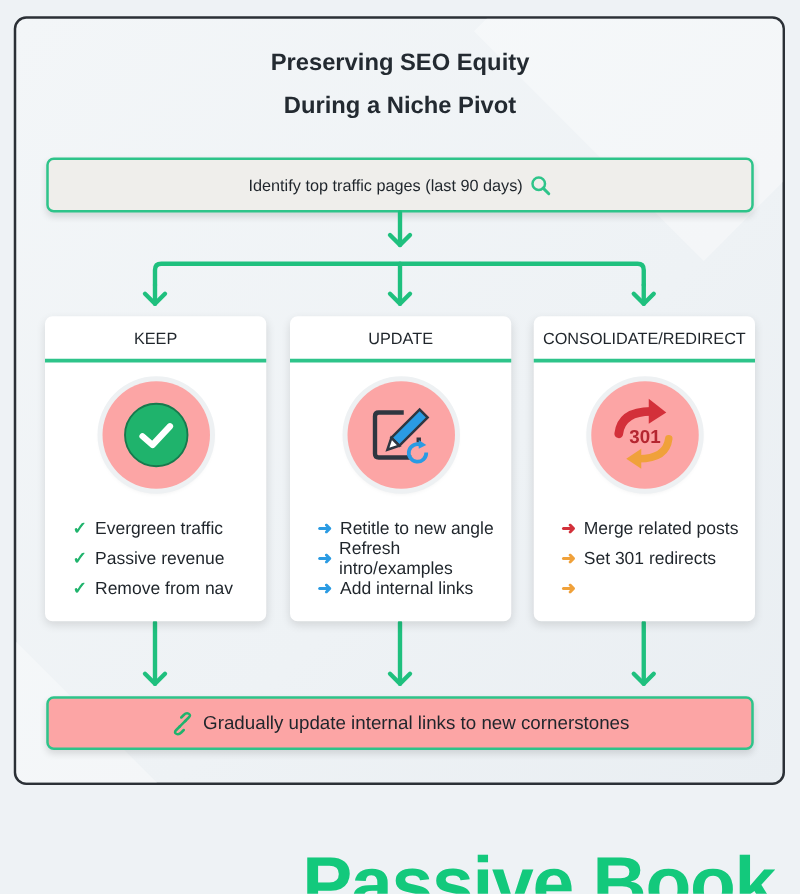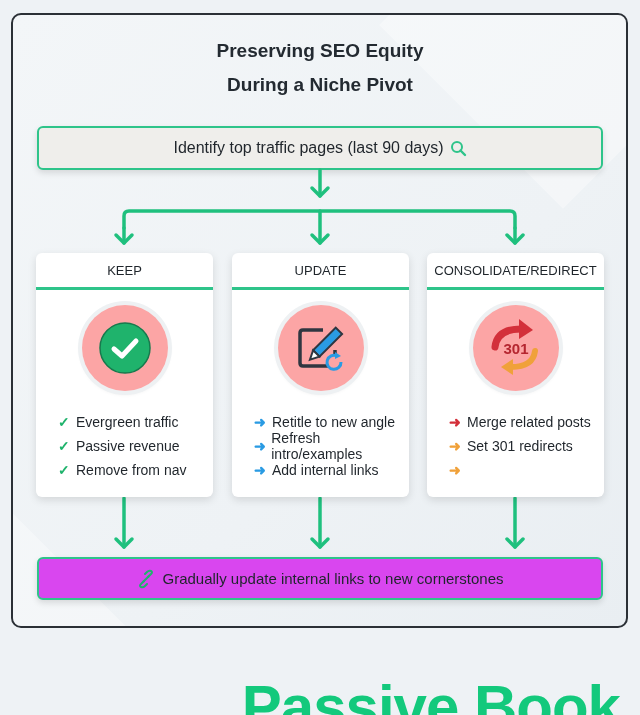--- a/index.html
+++ b/index.html
@@ -1,29 +1,29 @@
 <!DOCTYPE html>
 <html><head>
 <meta charset="utf-8">
 <style>
   html,body{margin:0;padding:0;}
   body{width:640px;height:715px;background:#eef2f5;font-family:"Liberation Sans",sans-serif;position:relative;overflow:hidden;}
   .frame{position:absolute;left:11px;top:13px;width:617px;height:615px;border:2px solid #2b3036;border-radius:10px;background:linear-gradient(135deg,#f3f6f8 0%,#eef2f5 60%,#e9eef2 100%);box-sizing:border-box;overflow:hidden;}
   .deco{position:absolute;background:rgba(255,255,255,0.35);transform:rotate(45deg);}
   .title{position:absolute;left:0;top:34px;width:100%;text-align:center;font-weight:bold;font-size:19px;line-height:34px;color:#232a31;}
-  .topbox{position:absolute;left:37px;top:126px;width:566px;height:44px;border:2px solid #2ec48a;border-radius:6px;background:#efeeeb;box-sizing:border-box;display:flex;align-items:center;justify-content:center;font-size:16px;color:#1f252b;box-shadow:0 3px 6px rgba(0,0,0,0.12);}
+  .topbox{position:absolute;left:37px;top:126px;width:566px;height:44px;border:2px solid #2ec48a;border-radius:6px;background:#efeeeb;box-sizing:border-box;display:flex;align-items:center;justify-content:center;font-size:13px;color:#1f252b;box-shadow:0 3px 6px rgba(0,0,0,0.12);}
   .topbox svg{margin-left:6px;}
   svg.connectors{position:absolute;left:0;top:0;}
   .card{position:absolute;top:253px;width:177px;height:244px;background:#fff;border-radius:6px;box-shadow:0 3px 8px rgba(0,0,0,0.12);}
   .card-head{height:34px;display:flex;align-items:center;justify-content:center;font-weight:normal;font-size:13px;color:#1f252b;border-bottom:3px solid #2ec48a;}
   .icon-circle{position:absolute;left:50%;top:52px;width:86px;height:86px;margin-left:-43px;border-radius:50%;background:#fca5a5;box-shadow:0 0 0 4px #eef1f3,0 2px 5px rgba(0,0,0,0.15);display:flex;align-items:center;justify-content:center;}
   .card ul{list-style:none;margin:0;padding:0;position:absolute;left:22px;top:157px;}
   .card li{display:flex;align-items:center;height:24px;font-size:14px;color:#1f252b;}
   .card li .b{width:18px;font-size:14px;font-weight:bold;}
-  .bottombox{position:absolute;left:37px;top:557px;width:566px;height:43px;border:2px solid #2ec48a;border-radius:6px;background:#d946ef;box-sizing:border-box;display:flex;align-items:center;justify-content:center;font-size:15px;color:#1f252b;box-shadow:0 3px 6px rgba(0,0,0,0.12);}
+  .bottombox{position:absolute;left:37px;top:557px;width:566px;height:43px;border:2px solid #2ec48a;border-radius:6px;background:#fca5a5;box-sizing:border-box;display:flex;align-items:center;justify-content:center;font-size:15px;color:#1f252b;box-shadow:0 3px 6px rgba(0,0,0,0.12);}
   .bottombox svg{margin-right:6px;}
   .brand{position:absolute;right:20px;top:672px;font-weight:bold;font-size:60px;color:#13c97c;letter-spacing:-1px;}
 </style>
 </head>
 <body>
 
 <div class="frame">
   <div class="deco" style="left:420px;top:-120px;width:260px;height:260px;"></div>
   <div class="deco" style="left:-120px;top:520px;width:200px;height:200px;"></div>
 </div>

